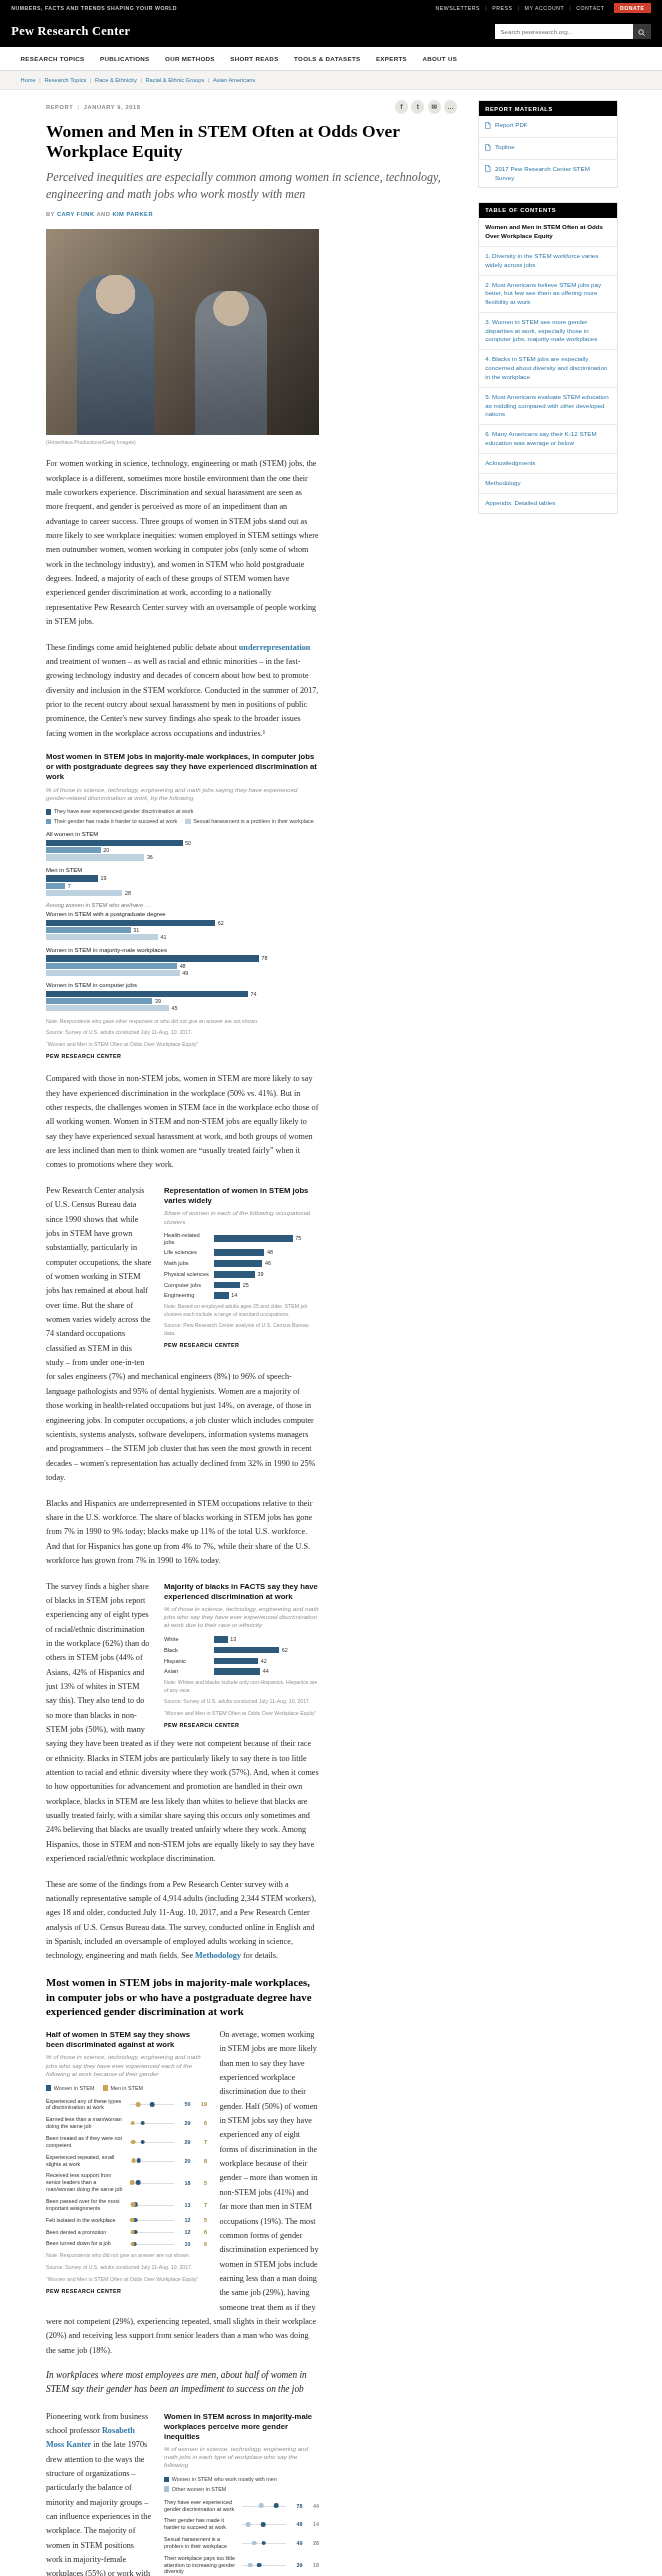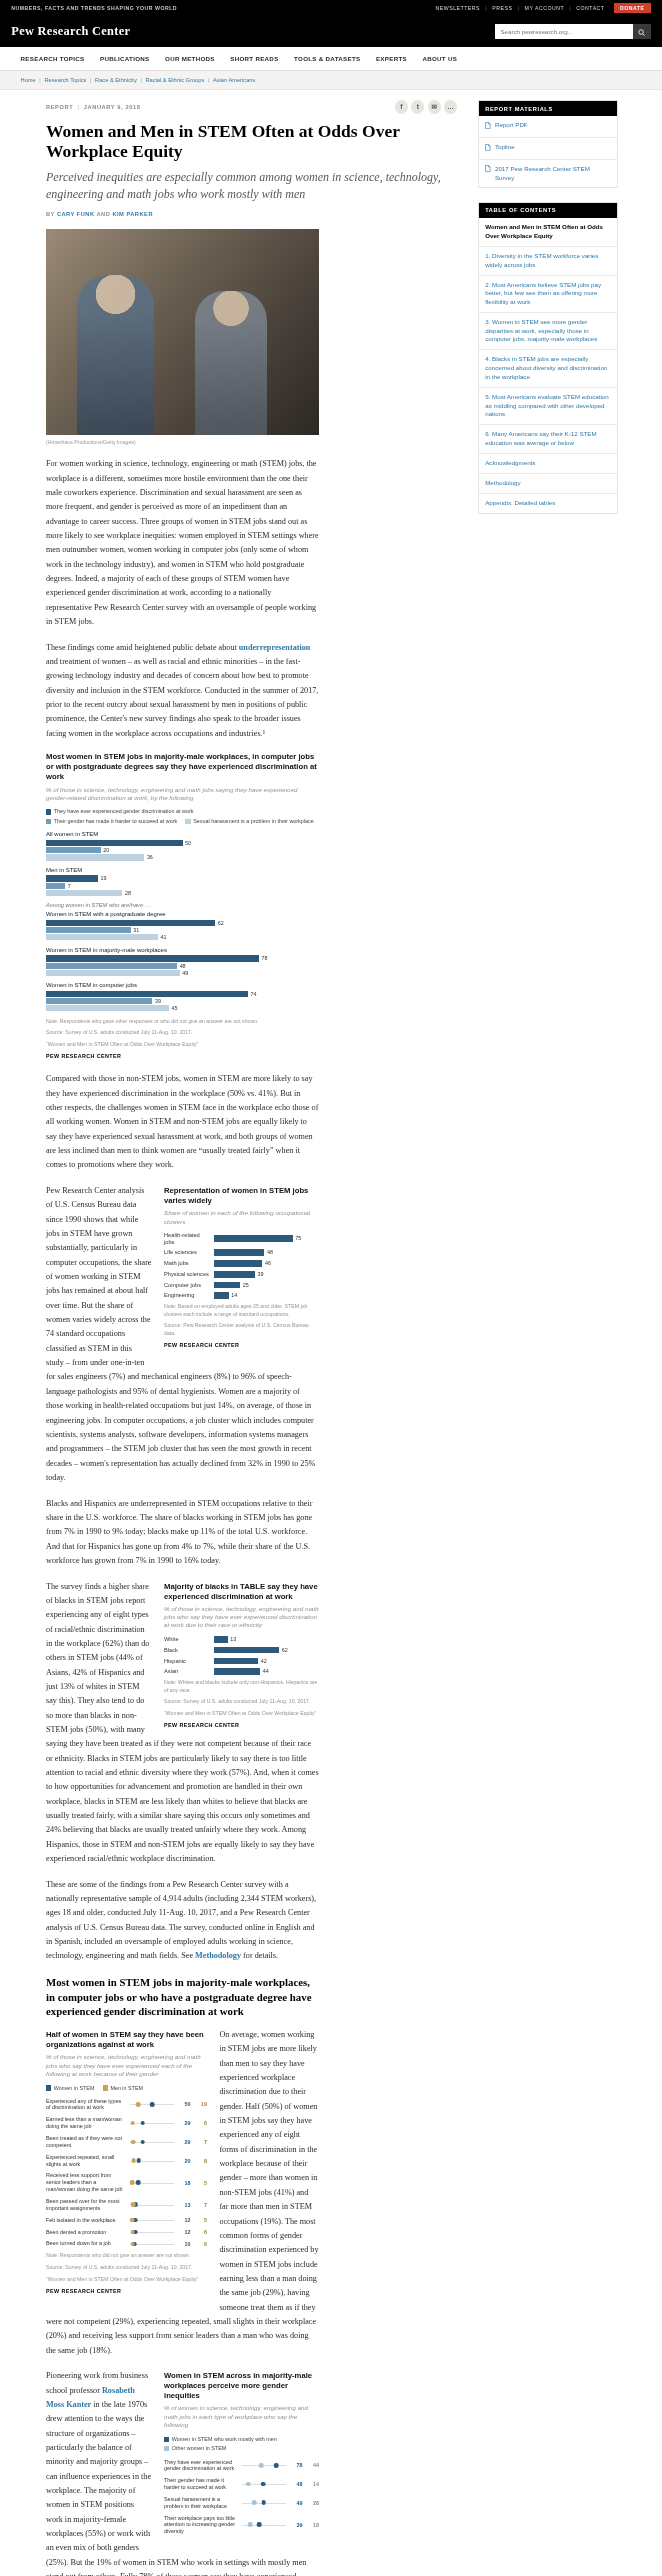--- a/index.html
+++ b/index.html
@@ -358,21 +358,21 @@
               </div>
             </div>
             <div class="c-note">Note: Based on employed adults ages 25 and older. STEM job clusters each include a range of standard occupations.</div>
             <div class="c-note">Source: Pew Research Center analysis of U.S. Census Bureau data.</div>
             <div class="c-brand">PEW RESEARCH CENTER</div>
           </div>
         <p class="body-p">Pew Research Center analysis of U.S. Census Bureau data since 1990 shows that while jobs in STEM have grown substantially, particularly in computer occupations, the share of women working in STEM jobs has remained at about half over time. But the share of women varies widely across the 74 standard occupations classified as STEM in this study – from under one-in-ten for sales engineers (7%) and mechanical engineers (8%) to 96% of speech-language pathologists and 95% of dental hygienists. Women are a majority of those working in health-related occupations but just 14%, on average, of those in engineering jobs. In computer occupations, a job cluster which includes computer scientists, systems analysts, software developers, information systems managers and programmers – the STEM job cluster that has seen the most growth in recent decades – women's representation has actually declined from 32% in 1990 to 25% today.</p>
         <p class="body-p">Blacks and Hispanics are underrepresented in STEM occupations relative to their share in the U.S. workforce. The share of blacks working in STEM jobs has gone from 7% in 1990 to 9% today; blacks make up 11% of the total U.S. workforce. And that for Hispanics has gone up from 4% to 7%, while their share of the U.S. workforce has grown from 7% in 1990 to 16% today.</p>
 
         <div class="chart chart-right">
-            <div class="c-title">Majority of blacks in TABLE say they have experienced discrimination at work</div>
+            <div class="c-title">Majority of blacks in FACTS say they have experienced discrimination at work</div>
             <div class="c-sub">% of those in science, technology, engineering and math jobs who say they have ever experienced discrimination at work due to their race or ethnicity</div>
             <div class="sb-row">
               <div class="sb-label">White</div>
               <div class="c-track sb-track">
                 <div class="c-bar" style="width: 13%; background: rgb(45, 89, 122);"></div>
                 <span class="c-val" style="left: calc(13% + 2.6px);">13</span>
               </div>
             </div>
             <div class="sb-row">
               <div class="sb-label">Black</div>
@@ -399,21 +399,21 @@
             <div class="c-note">Source: Survey of U.S. adults conducted July 11-Aug. 10, 2017.</div>
             <div class="c-note">“Women and Men in STEM Often at Odds Over Workplace Equity”</div>
             <div class="c-brand">PEW RESEARCH CENTER</div>
           </div>
         <p class="body-p">The survey finds a higher share of blacks in STEM jobs report experiencing any of eight types of racial/ethnic discrimination in the workplace (62%) than do others in STEM jobs (44% of Asians, 42% of Hispanics and just 13% of whites in STEM say this). They also tend to do so more than blacks in non-STEM jobs (50%), with many saying they have been treated as if they were not competent because of their race or ethnicity. Blacks in STEM jobs are particularly likely to say there is too little attention to racial and ethnic diversity where they work (57%). And, when it comes to how opportunities for advancement and promotion are handled in their own workplace, blacks in STEM are less likely than whites to believe that blacks are usually treated fairly, with a similar share saying this occurs only sometimes and 24% believing that blacks are usually treated unfairly where they work. Among Hispanics, those in STEM and non-STEM jobs are equally likely to say they have experienced racial/ethnic workplace discrimination.</p>
         <p class="body-p">These are some of the findings from a Pew Research Center survey with a nationally representative sample of 4,914 adults (including 2,344 STEM workers), ages 18 and older, conducted July 11-Aug. 10, 2017, and a Pew Research Center analysis of U.S. Census Bureau data. The survey, conducted online in English and in Spanish, included an oversample of employed adults working in science, technology, engineering and math fields. See <a class="t-link">Methodology</a> for details.</p>
 
         <h2 class="sect">Most women in STEM jobs in majority-male workplaces, in computer jobs or who have a postgraduate degree have experienced gender discrimination at work</h2>
 
         <div class="chart chart-left">
-            <div class="c-title">Half of women in STEM say they have been organizations against at work</div>
+            <div class="c-title">Half of women in STEM say they shows been discriminated against at work</div>
             <div class="c-sub">% of those in science, technology, engineering and math jobs who say they have ever experienced each of the following at work because of their gender</div>
             <div class="c-legend">
               <span class="c-leg">
                 <span class="c-swatch" style="background: rgb(45, 89, 122);"></span>
                 <span>Women in STEM</span>
               </span>
               <span class="c-leg">
                 <span class="c-swatch" style="background: rgb(201, 164, 90);"></span>
                 <span>Men in STEM</span>
               </span>
@@ -499,20 +499,21 @@
               <span class="dt-val" style="color: rgb(45, 89, 122);">10</span>
               <span class="dt-val" style="color: rgb(160, 128, 58);">6</span>
             </div>
             <div class="c-note">Note: Respondents who did not give an answer are not shown.</div>
             <div class="c-note">Source: Survey of U.S. adults conducted July 11-Aug. 10, 2017.</div>
             <div class="c-note">“Women and Men in STEM Often at Odds Over Workplace Equity”</div>
             <div class="c-brand">PEW RESEARCH CENTER</div>
           </div>
         <p class="body-p">On average, women working in STEM jobs are more likely than men to say they have experienced workplace discrimination due to their gender. Half (50%) of women in STEM jobs say they have experienced any of eight forms of discrimination in the workplace because of their gender – more than women in non-STEM jobs (41%) and far more than men in STEM occupations (19%). The most common forms of gender discrimination experienced by women in STEM jobs include earning less than a man doing the same job (29%), having someone treat them as if they were not competent (29%), experiencing repeated, small slights in their workplace (20%) and receiving less support from senior leaders than a man who was doing the same job (18%).</p>
 
+        <p class="pullquote">In workplaces where most employees are men, about half of women in STEM say their gender has been an impediment to success on the job</p>
 
         <div class="chart chart-right">
             <div class="c-title">Women in STEM across in majority-male workplaces perceive more gender inequities</div>
             <div class="c-sub">% of women in science, technology, engineering and math jobs in each type of workplace who say the following</div>
             <div class="c-legend">
               <span class="c-leg">
                 <span class="c-swatch" style="background: rgb(45, 89, 122);"></span>
                 <span>Women in STEM who work mostly with men</span>
               </span>
               <span class="c-leg">

